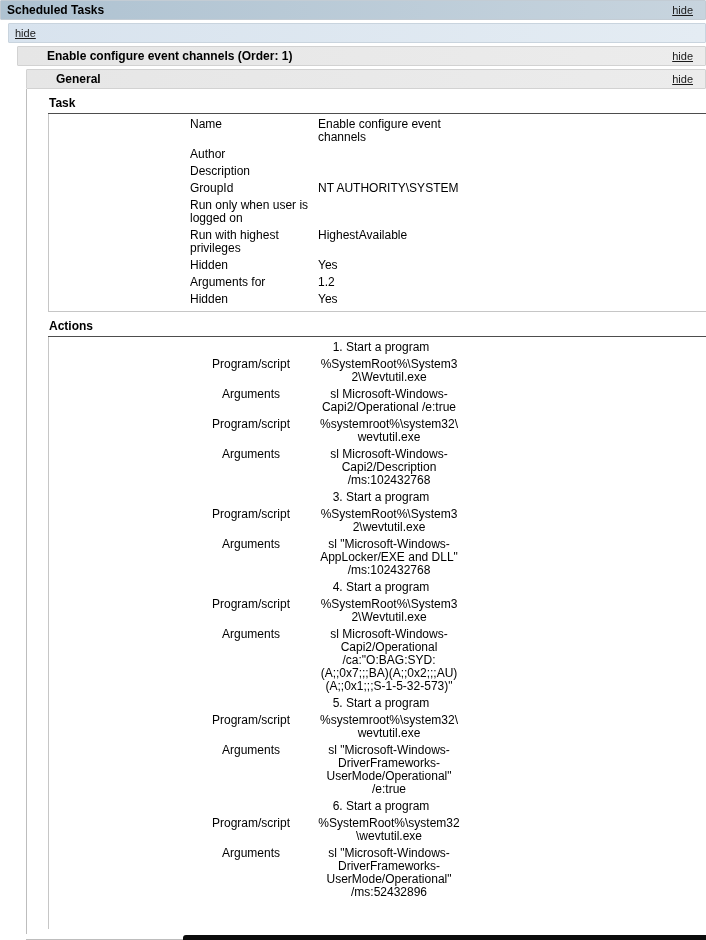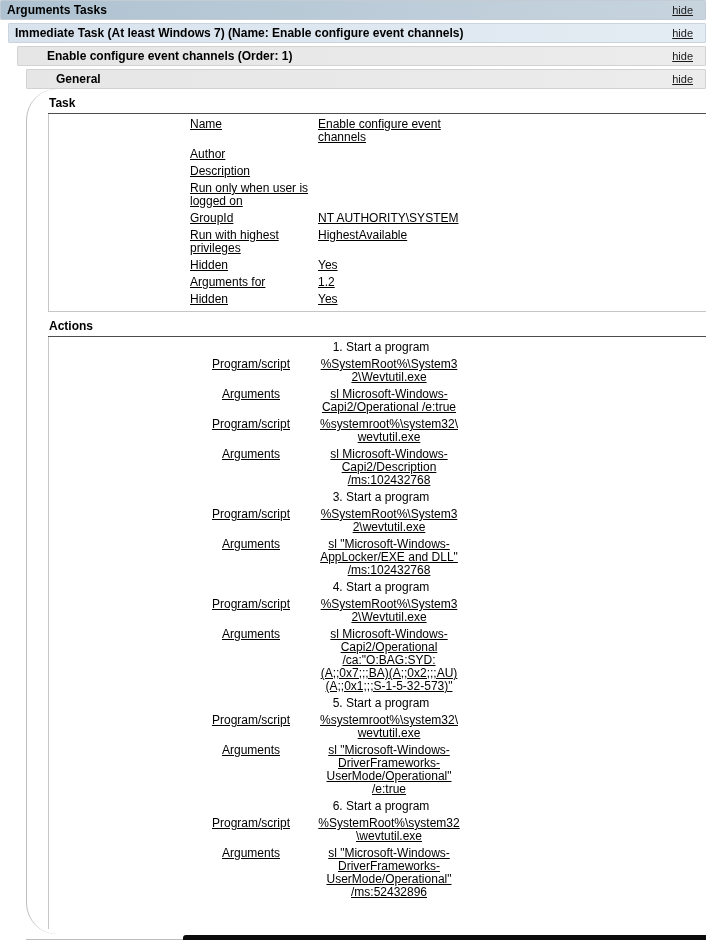--- a/index.html
+++ b/index.html
@@ -22,21 +22,21 @@
   }
   .hdr0{background:linear-gradient(to right,#aec2d1,#c7d4de);}
   .hdr1{background:linear-gradient(to right,#d8e3ee,#e4ecf3);border-color:#c9d4de;margin-top:3px;}
   .hdr2,.hdr3{background:linear-gradient(to right,#e6e6e6,#ececec);border-color:#d2d2d2;margin-top:3px;padding-left:29px;}
   .lvl1{margin-left:8px;}
   .lvl2{margin-left:9px;}
   .lvl3{margin-left:9px;}
   .content3{
     border-left:1px solid #bdbdbd;
     padding:6px 0 0 21px;
-    min-height:845px;box-sizing:border-box;border-radius:31px;
+    min-height:845px;box-sizing:border-box;
   }
   
   .sec-title{
     font-weight:bold;line-height:13px;
     padding:2px 0 3px 1px;
     border-bottom:1px solid #4d4d4d;
   }
   .sec-title.second{margin-top:6px;}
   
   .info-table{
@@ -44,47 +44,46 @@
     border-bottom:1px solid #c6c6c6;
     padding:2px 0 3px 0;
   }
   .actions-table{
     border-left:1px solid #c6c6c6;
     padding:2px 0 0 0;
     min-height:592px;box-sizing:border-box;text-align:center;
   }
   .row{
     display:grid;grid-template-columns:141px 128px 146px;
-    padding:2px 0;line-height:13px;text-decoration:underline;
+    padding:2px 0;line-height:13px;
   }
   .row .lbl{padding-right:6px;}
   .row .val{overflow-wrap:break-word;word-break:break-word;width:142px;}
   .action-title{padding:2px 0;line-height:13px;text-indent:7px;}
   
   .redaction{
     width:152px;height:19px;background:#000;
     border-radius:12px 9px 11px 14px / 9px 11px 8px 10px;
     transform:rotate(-1.6deg);
     margin:1px 0 1px -2px;
   }
   .bottom-line{position:absolute;left:26px;right:0;bottom:0;height:1px;background:#bdbdbd;}
   .bottom-redaction{position:absolute;left:183px;right:0;bottom:0;height:5px;background:#0c0c0c;border-radius:3px 0 0 0;}
 </style>
 </head>
 <body>
 
 <div>
   <div class="hdr hdr0">
-    <span>Arguments Tasks</span>
+    <span>Scheduled Tasks</span>
     <span class="hide-link">hide</span>
   </div>
 
   <div class="lvl1">
     <div class="hdr hdr1">
-      <span>Immediate Task (At least Windows 7) (Name: Enable configure event channels)</span>
       <span class="hide-link">hide</span>
     </div>
 
     <div class="lvl2">
       <div class="hdr hdr2">
         <span>Enable configure event channels (Order: 1)</span>
         <span class="hide-link">hide</span>
       </div>
 
       <div class="lvl3">
@@ -111,28 +110,28 @@
             </div>
 
             <div class="row">
               <span></span>
               <span class="lbl">Description</span>
               <span class="val"></span>
             </div>
 
             <div class="row">
               <span></span>
+              <span class="lbl">GroupId</span>
+              <span class="val">NT AUTHORITY\SYSTEM</span>
+            </div>
+
+            <div class="row">
+              <span></span>
               <span class="lbl">Run only when user is logged on</span>
               <span class="val"></span>
-            </div>
-
-            <div class="row">
-              <span></span>
-              <span class="lbl">GroupId</span>
-              <span class="val">NT AUTHORITY\SYSTEM</span>
             </div>
 
             <div class="row">
               <span></span>
               <span class="lbl">Run with highest privileges</span>
               <span class="val">HighestAvailable</span>
             </div>
 
             <div class="row">
               <span></span>

